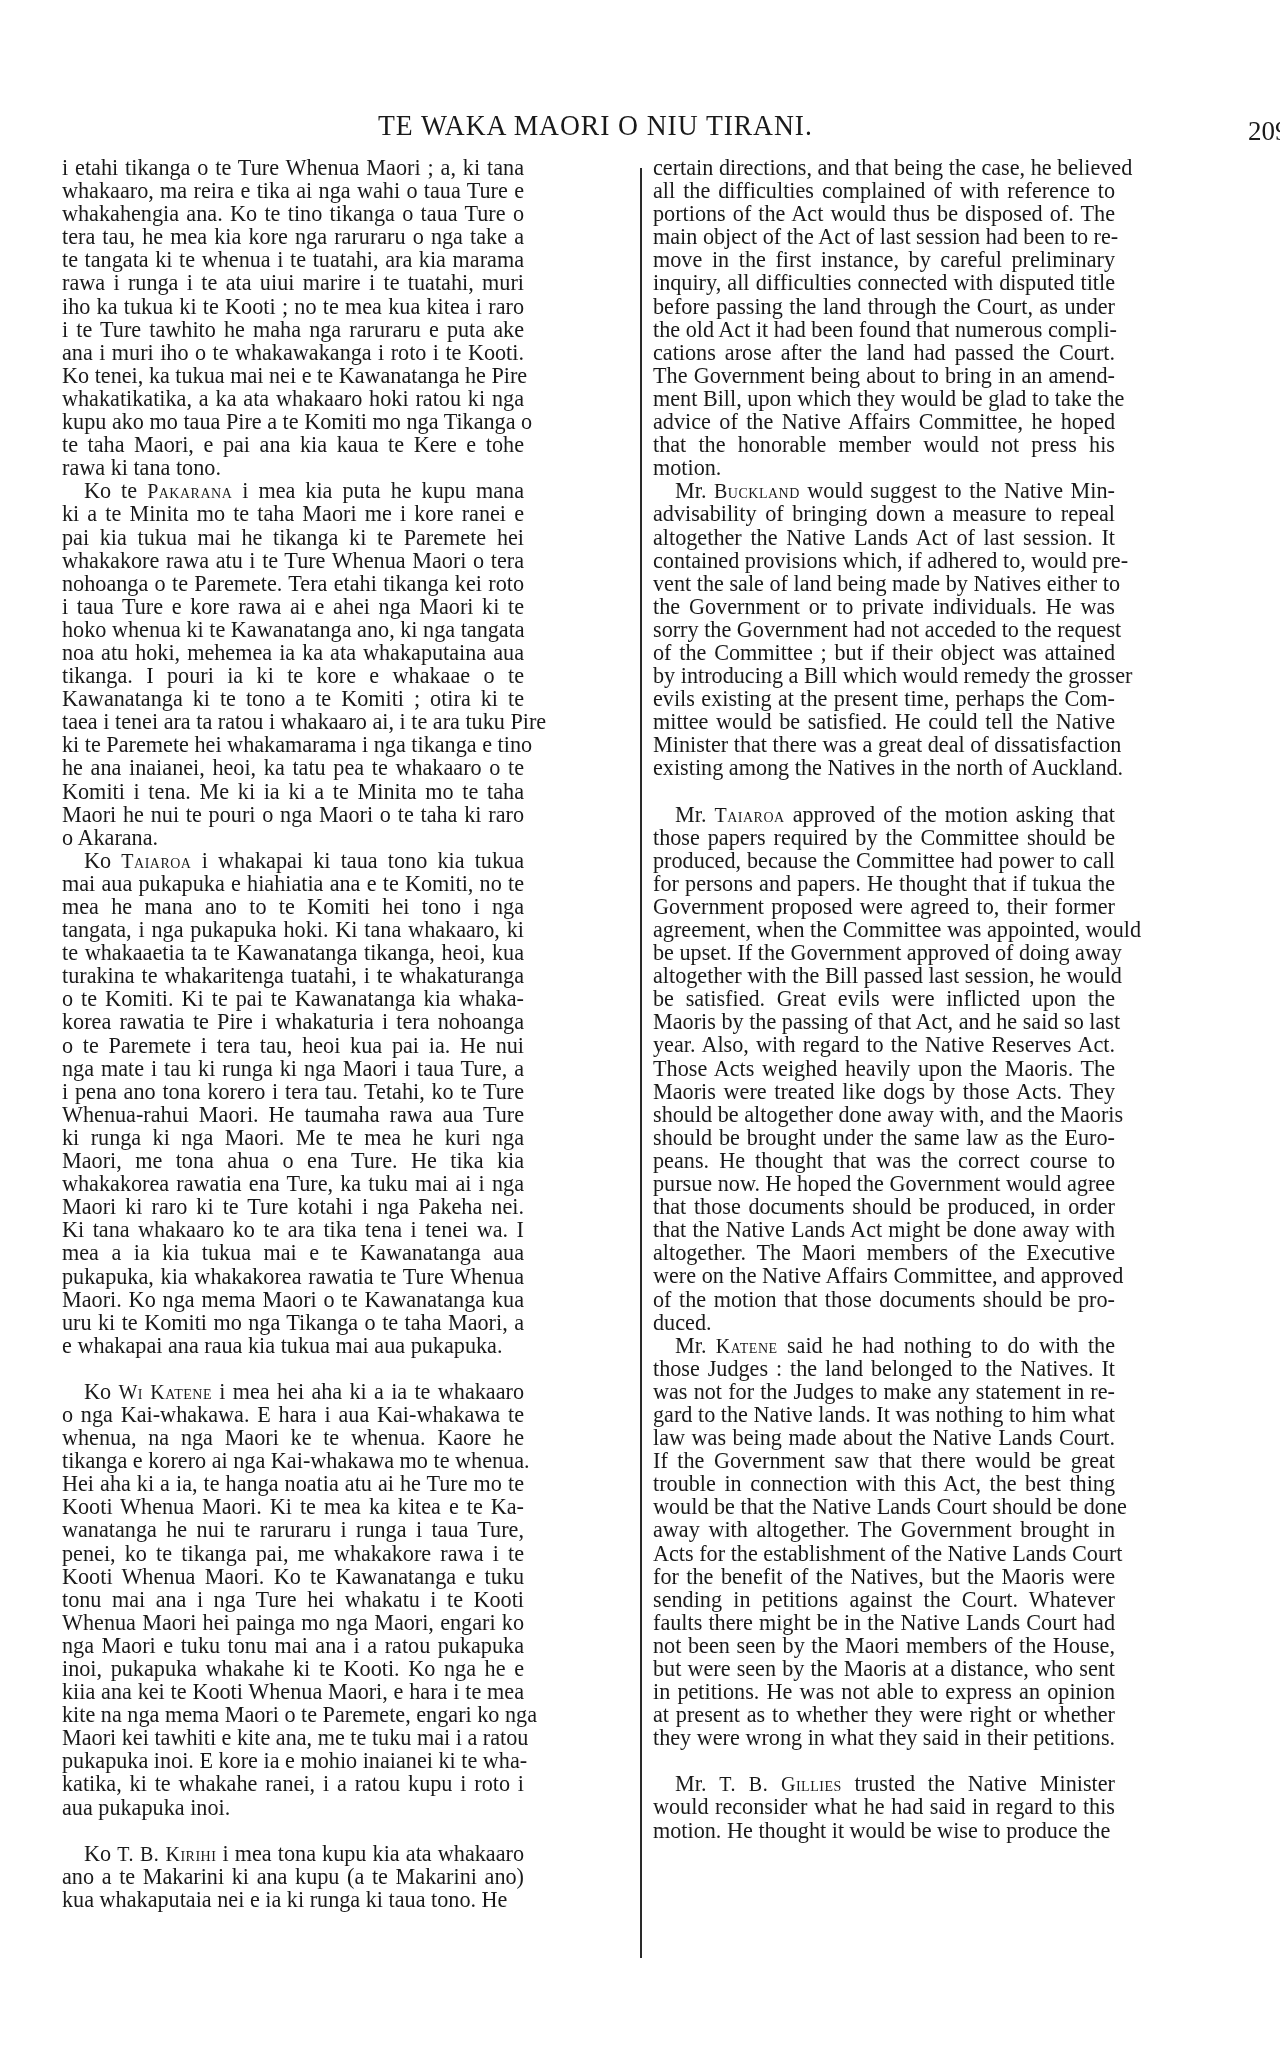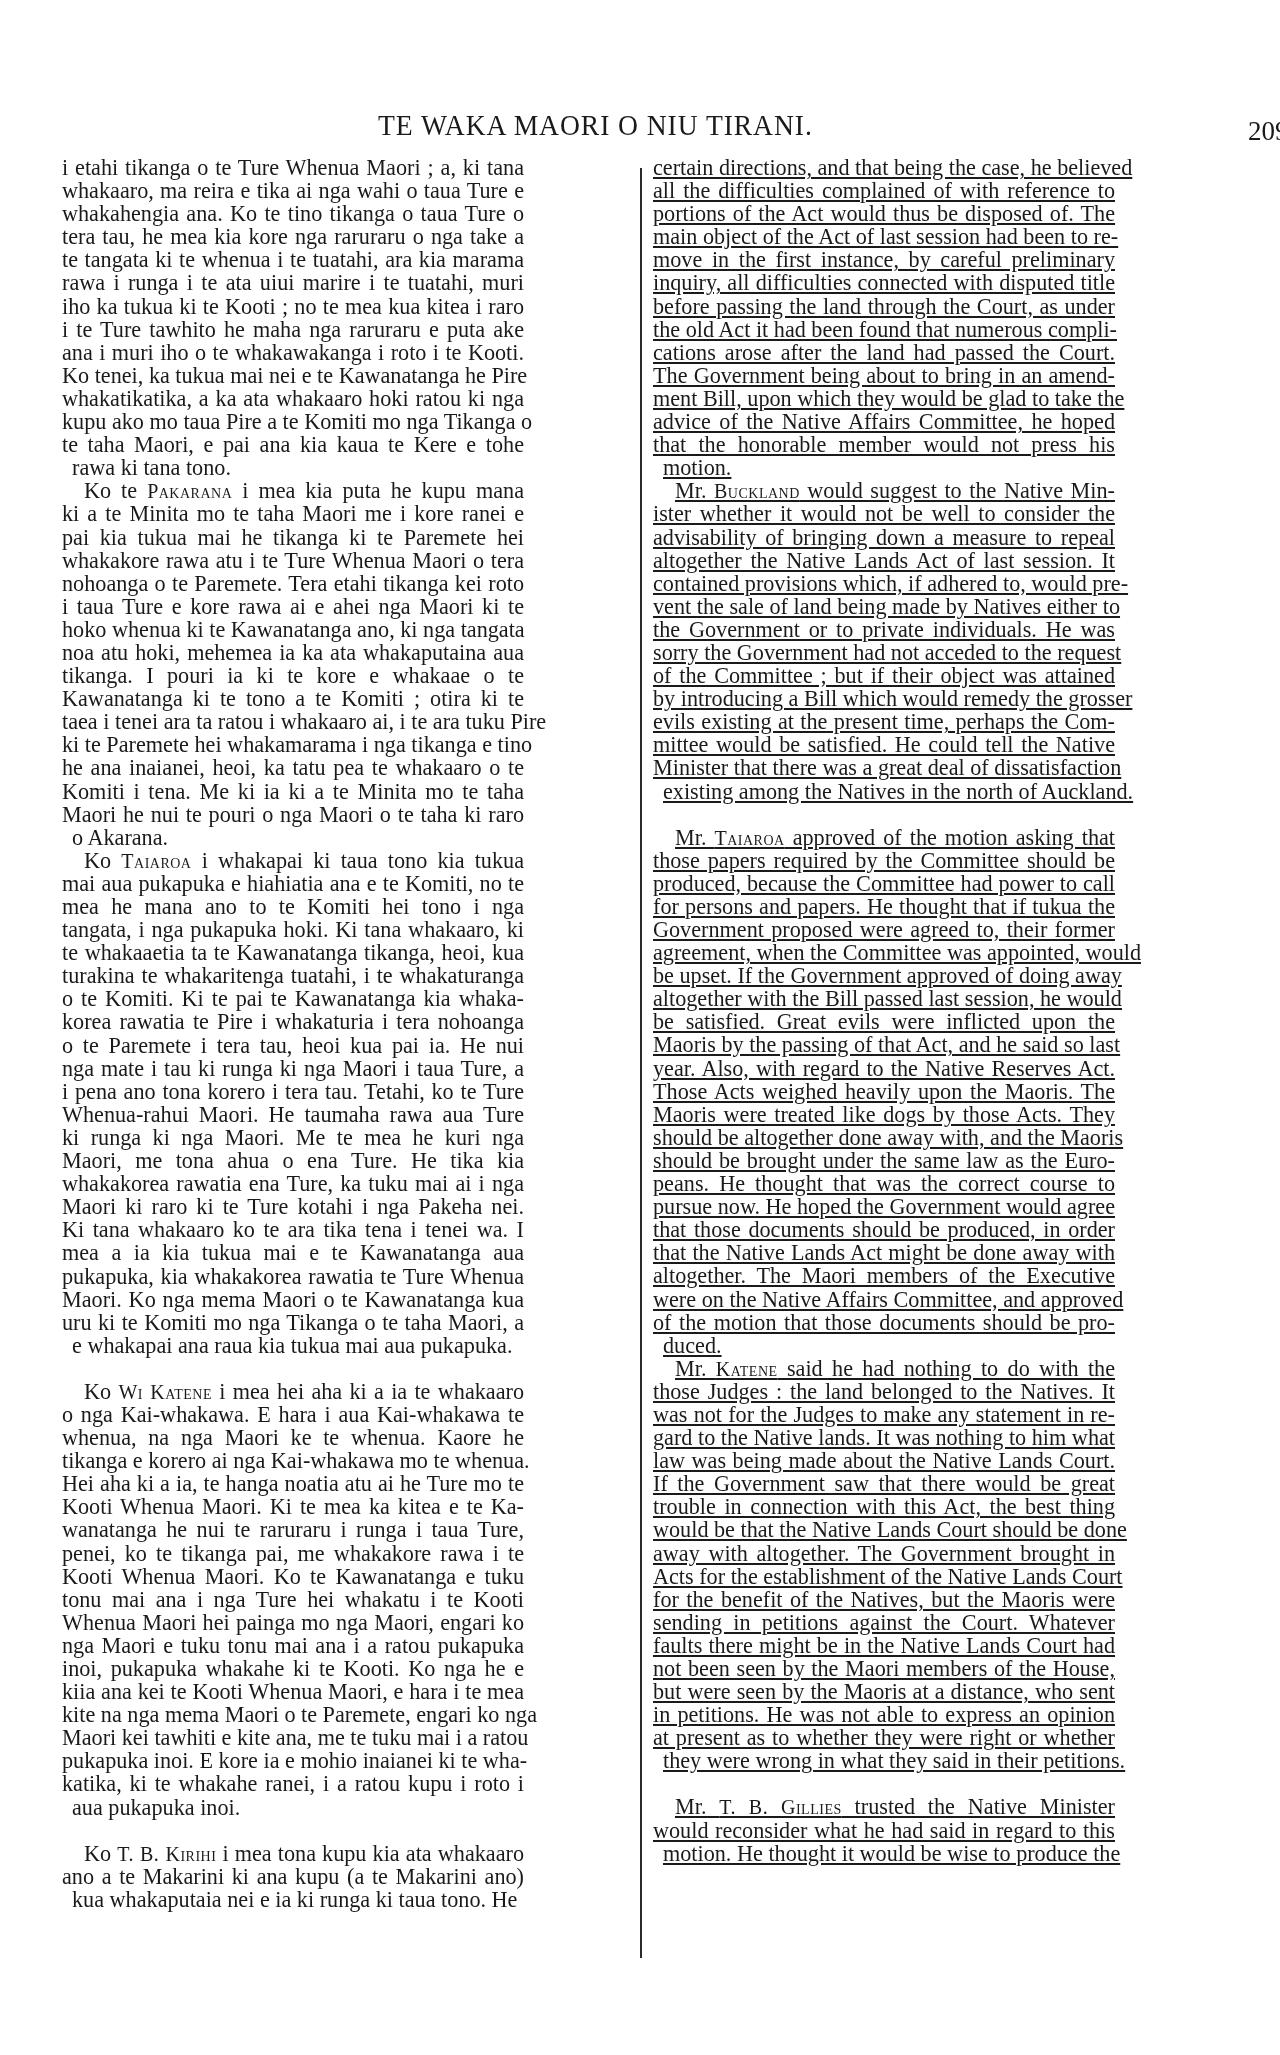--- a/index.html
+++ b/index.html
@@ -3,24 +3,24 @@
 <meta charset="utf-8">
 <style>
   html, body { margin:0; padding:0; background:#ffffff; }
   body { width:1280px; height:2055px; position:relative; overflow:hidden;
          font-family:"Liberation Serif","DejaVu Serif",serif; color:#1a1a1a; }
   .header { position:absolute; top:108px; left:0; width:1280px; height:40px; }
   .running-title { position:absolute; left:378px; top:0; font-size:30px; letter-spacing:1px; transform:scaleX(0.92); transform-origin:left top; }
   .page-number { position:absolute; left:1248px; top:8px; font-size:27px; }
   .col { position:absolute; top:156px; width:462px; }
   .col-left { left:62px; }
-  .col-right { left:653px; width:462px;text-decoration:underline; }
+  .col-right { left:653px; width:462px; }
   .divider { position:absolute; left:640px; top:168px; width:2px; height:1790px; background:#2a2a2a; }
   .line { height:23.1px; line-height:23.1px; font-size:22.2px; white-space:nowrap; text-align:justify; text-align-last:justify; overflow:visible; }
-  .line.last { text-align-last:left;margin-left:10px; }
+  .line.last { text-align-last:left; }
   .line.indent { padding-left:22px; }
   .gap { height:23px; }
   .sc { font-variant:small-caps; font-size:20px; letter-spacing:0.5px; }
   .para { margin:0; }
 </style>
 </head>
 <body>
 
 <div class="header">
   <div class="running-title">TE WAKA MAORI O NIU TIRANI.</div>
@@ -129,21 +129,20 @@
       <div class="line">the old Act it had been found that numerous compli-</div>
       <div class="line">cations arose after the land had passed the Court.</div>
       <div class="line">The Government being about to bring in an amend-</div>
       <div class="line">ment Bill, upon which they would be glad to take the</div>
       <div class="line">advice of the Native Affairs Committee, he hoped</div>
       <div class="line">that the honorable member would not press his</div>
       <div class="line last">motion.</div>
     </div>
     <div class="para">
       <div class="line indent"><span>Mr. </span><span class="sc">Buckland</span><span> would suggest to the Native Min-</span></div>
-      <div class="line">ister whether it would not be well to consider the</div>
       <div class="line">advisability of bringing down a measure to repeal</div>
       <div class="line">altogether the Native Lands Act of last session. It</div>
       <div class="line">contained provisions which, if adhered to, would pre-</div>
       <div class="line">vent the sale of land being made by Natives either to</div>
       <div class="line">the Government or to private individuals. He was</div>
       <div class="line">sorry the Government had not acceded to the request</div>
       <div class="line">of the Committee ; but if their object was attained</div>
       <div class="line">by introducing a Bill which would remedy the grosser</div>
       <div class="line">evils existing at the present time, perhaps the Com-</div>
       <div class="line">mittee would be satisfied. He could tell the Native</div>

